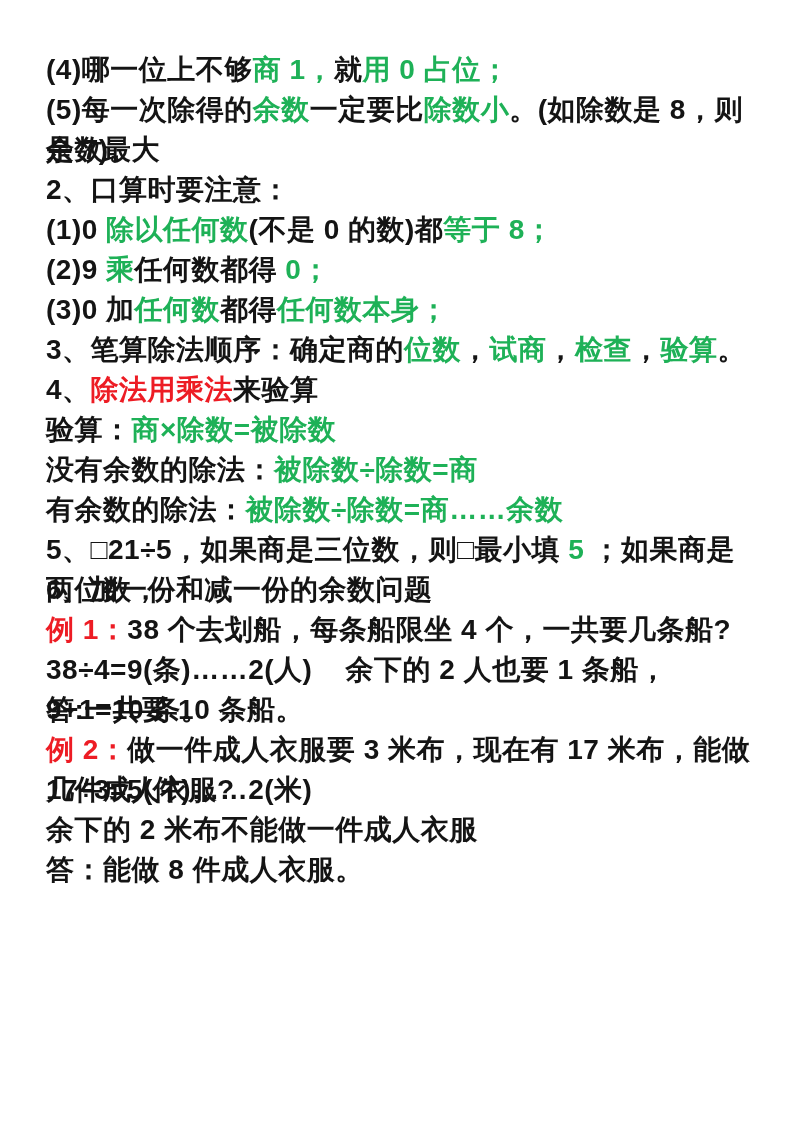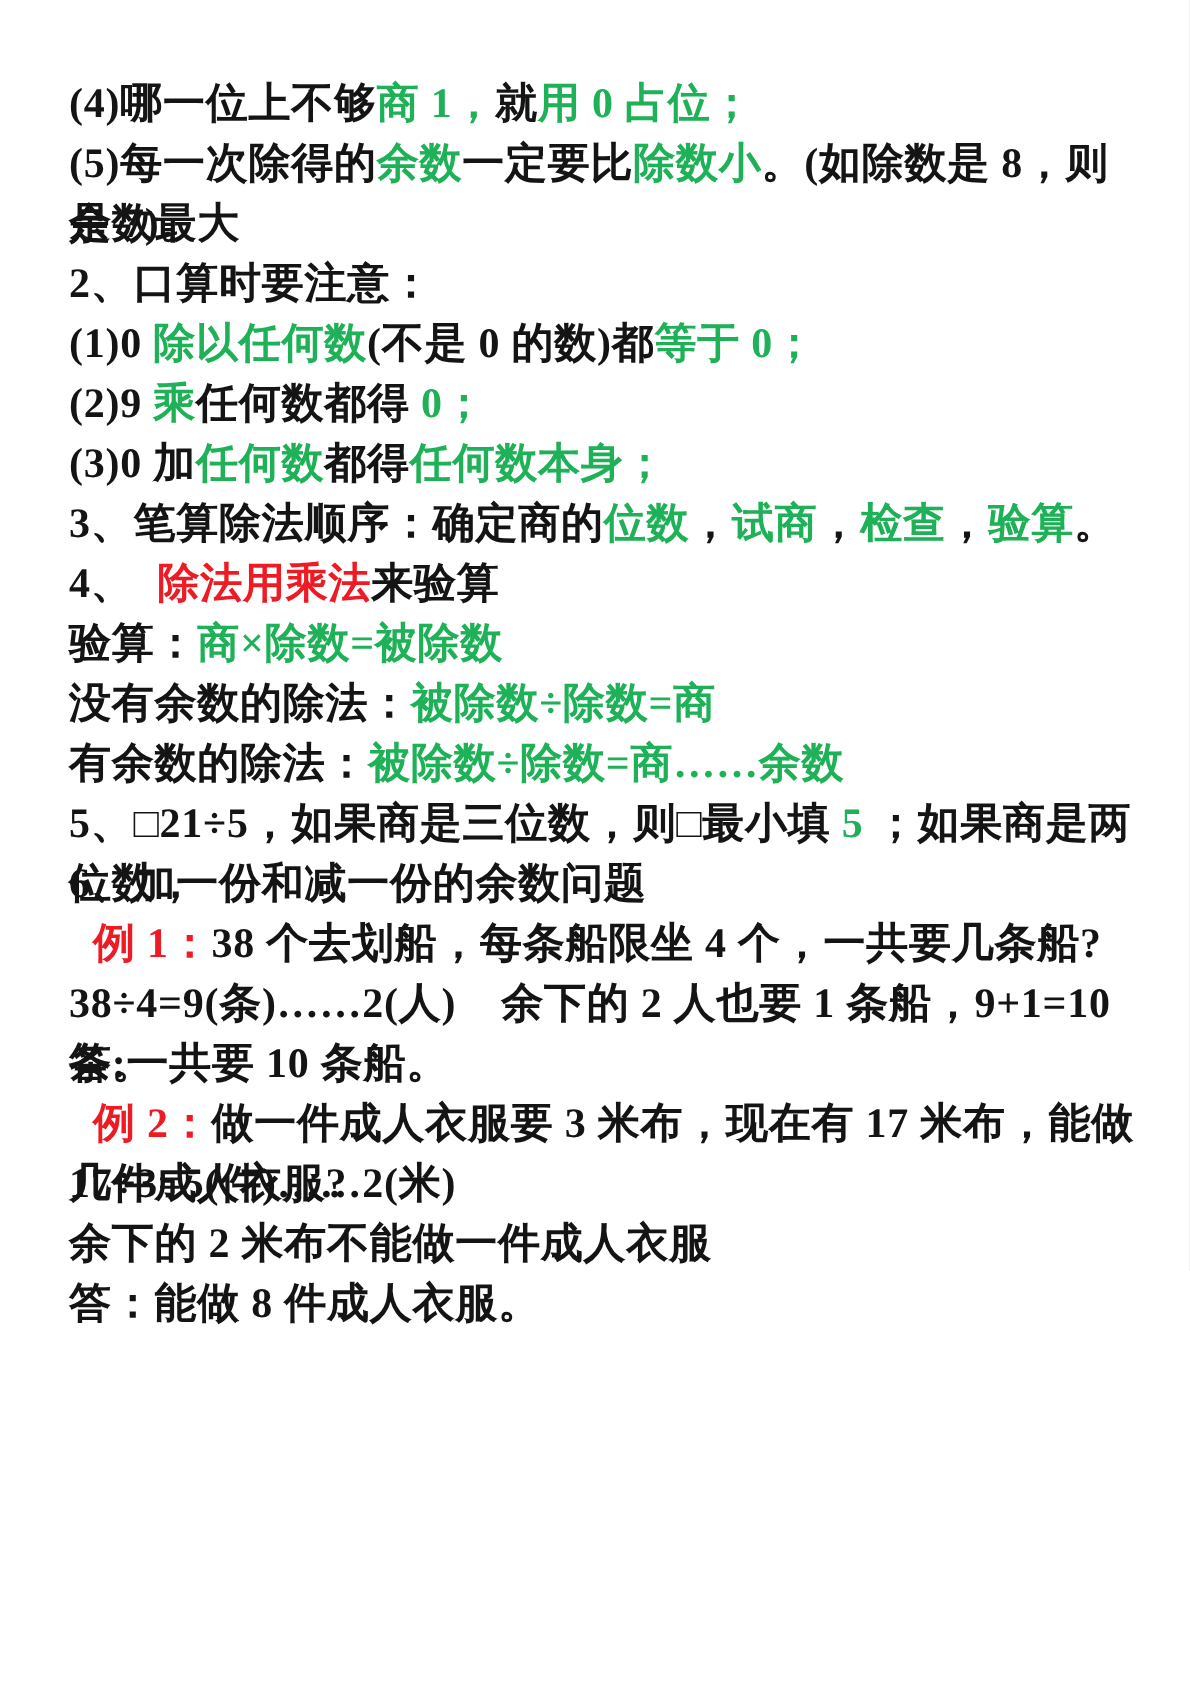--- a/index.html
+++ b/index.html
@@ -17,32 +17,32 @@
     font-size: 28px;
     line-height: 40px;
     letter-spacing: 0.5px;
   }
   .line {
     white-space: pre-wrap;
     height: 40px;
   }
   .seg.text  { color: var(--text-color, #141414); }
   .seg.green { color: var(--green-color, #1eb157); }
-  .seg.red   { color: var(--red-color, #ed1c24); margin-left: 16px; }
+  .seg.red   { color: var(--red-color, #ed1c24); }
 </style>
 </head>
 <body>
 
-<div class="page" style="--text-color: #141414; --green-color: #1eb157; --red-color: #ed1c24; background: rgb(255, 255, 255); font-family: Liberation Serif, serif;">
+<div class="page" style="--text-color: #141414; --green-color: #1eb157; --red-color: #ed1c24; background: rgb(255, 255, 255);">
   <div>
       <div class="line"><span class="seg text">(4)哪一位上不够</span><span class="seg green">商 1，</span><span class="seg text">就</span><span class="seg green">用 0 占位；</span></div>
       <div class="line"><span class="seg text">(5)每一次除得的</span><span class="seg green">余数</span><span class="seg text">一定要比</span><span class="seg green">除数小</span><span class="seg text">。(如除数是 8，则余数最大</span></div>
       <div class="line"><span class="seg text">是 7)。</span></div>
       <div class="line"><span class="seg text">2、口算时要注意：</span></div>
-      <div class="line"><span class="seg text">(1)0 </span><span class="seg green">除以任何数</span><span class="seg text">(不是 0 的数)都</span><span class="seg green">等于 0；</span></div>
+      <div class="line"><span class="seg text">(1)0 </span><span class="seg green">除以任何数</span><span class="seg text">(不是 0 的数)都</span><span class="seg green">等于 8；</span></div>
       <div class="line"><span class="seg text">(2)9 </span><span class="seg green">乘</span><span class="seg text">任何数都得 </span><span class="seg green">0；</span></div>
       <div class="line"><span class="seg text">(3)0 加</span><span class="seg green">任何数</span><span class="seg text">都得</span><span class="seg green">任何数本身；</span></div>
       <div class="line"><span class="seg text">3、笔算除法顺序：确定商的</span><span class="seg green">位数</span><span class="seg text">，</span><span class="seg green">试商</span><span class="seg text">，</span><span class="seg green">检查</span><span class="seg text">，</span><span class="seg green">验算</span><span class="seg text">。</span></div>
       <div class="line"><span class="seg text">4、</span><span class="seg red">除法用乘法</span><span class="seg text">来验算</span></div>
       <div class="line"><span class="seg text">验算：</span><span class="seg green">商×除数=被除数</span></div>
       <div class="line"><span class="seg text">没有余数的除法：</span><span class="seg green">被除数÷除数=商</span></div>
       <div class="line"><span class="seg text">有余数的除法：</span><span class="seg green">被除数÷除数=商……余数</span></div>
       <div class="line"><span class="seg text">5、□21÷5，如果商是三位数，则□最小填 </span><span class="seg green">5</span><span class="seg text"> ；如果商是两位数，</span></div>
       <div class="line"><span class="seg text">6、加一份和减一份的余数问题</span></div>
       <div class="line"><span class="seg red">例 1：</span><span class="seg text">38 个去划船，每条船限坐 4 个，一共要几条船?</span></div>

